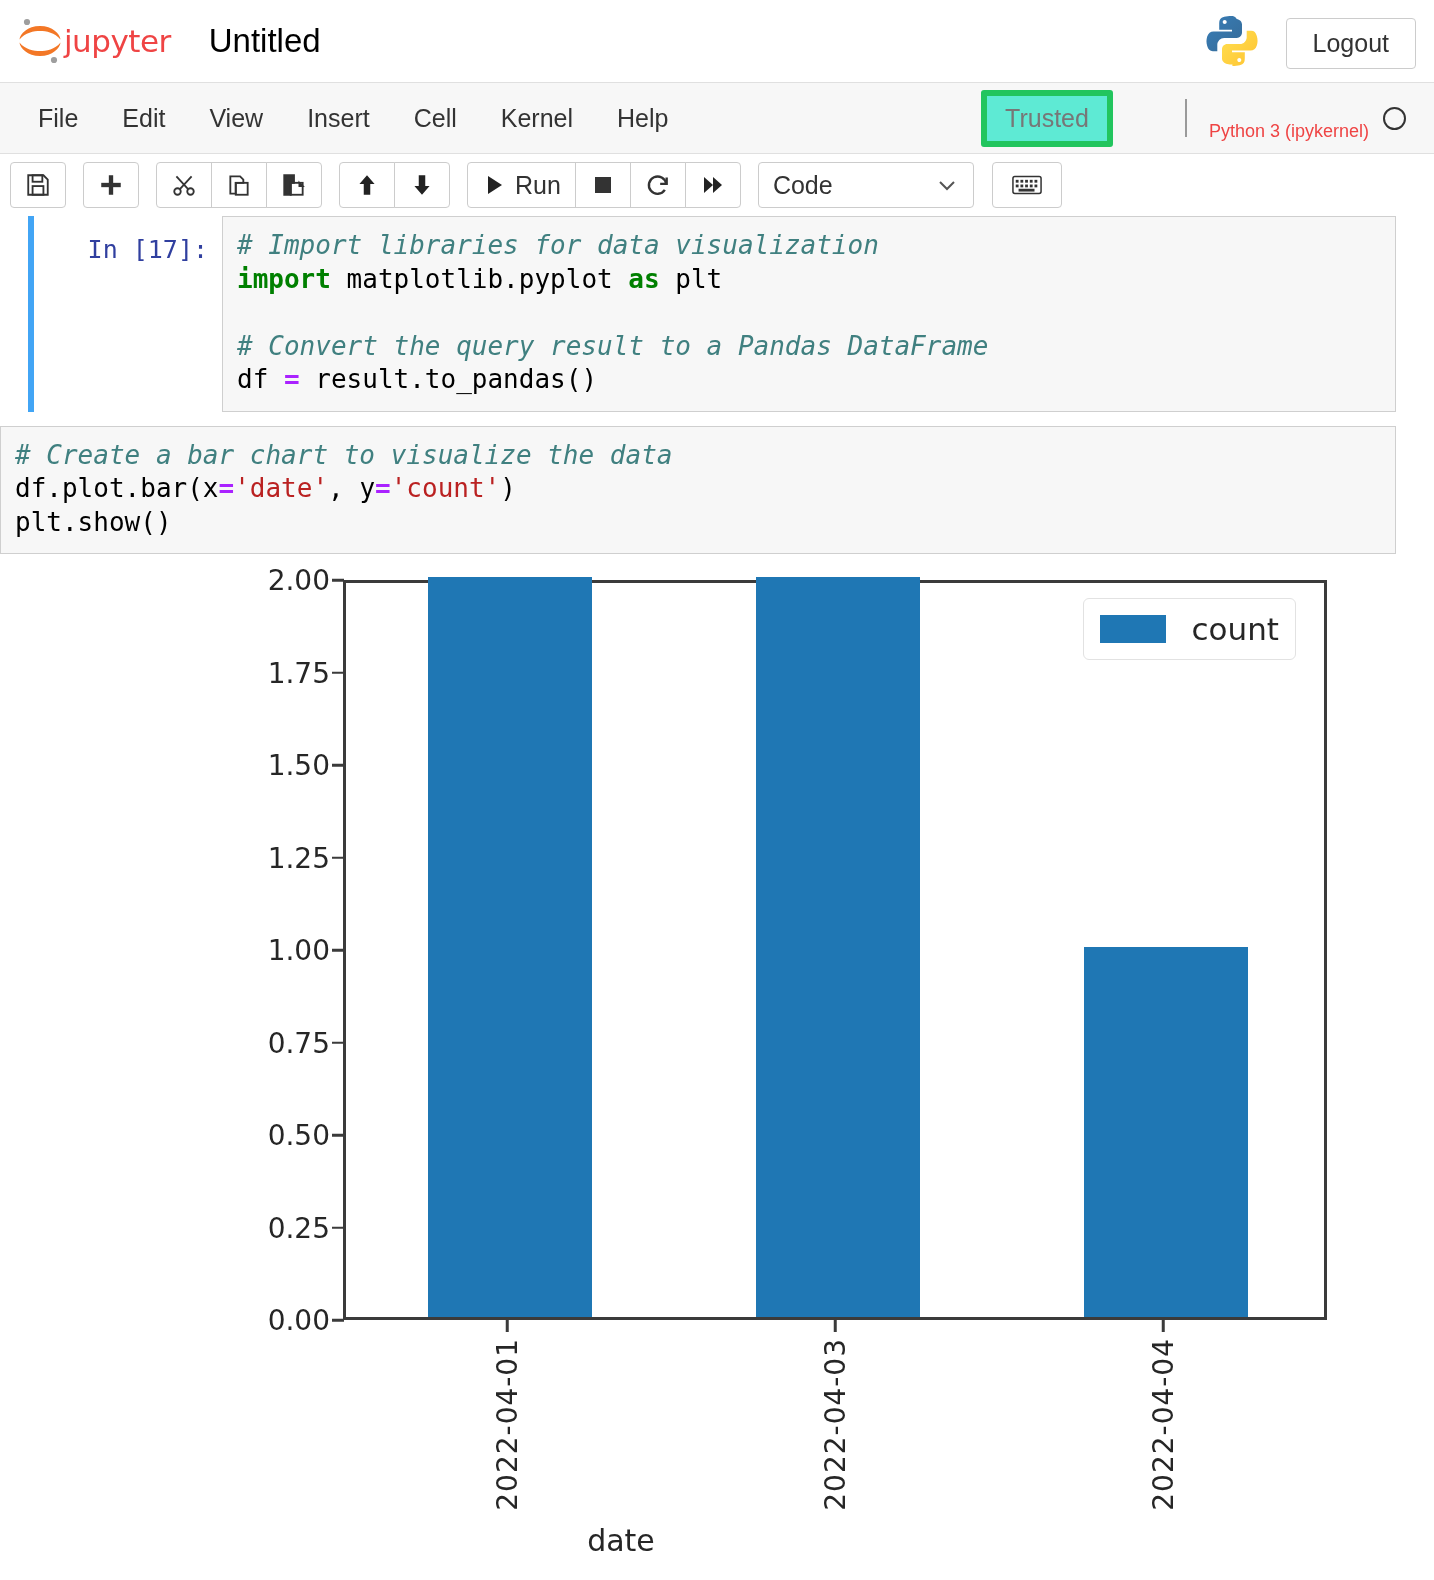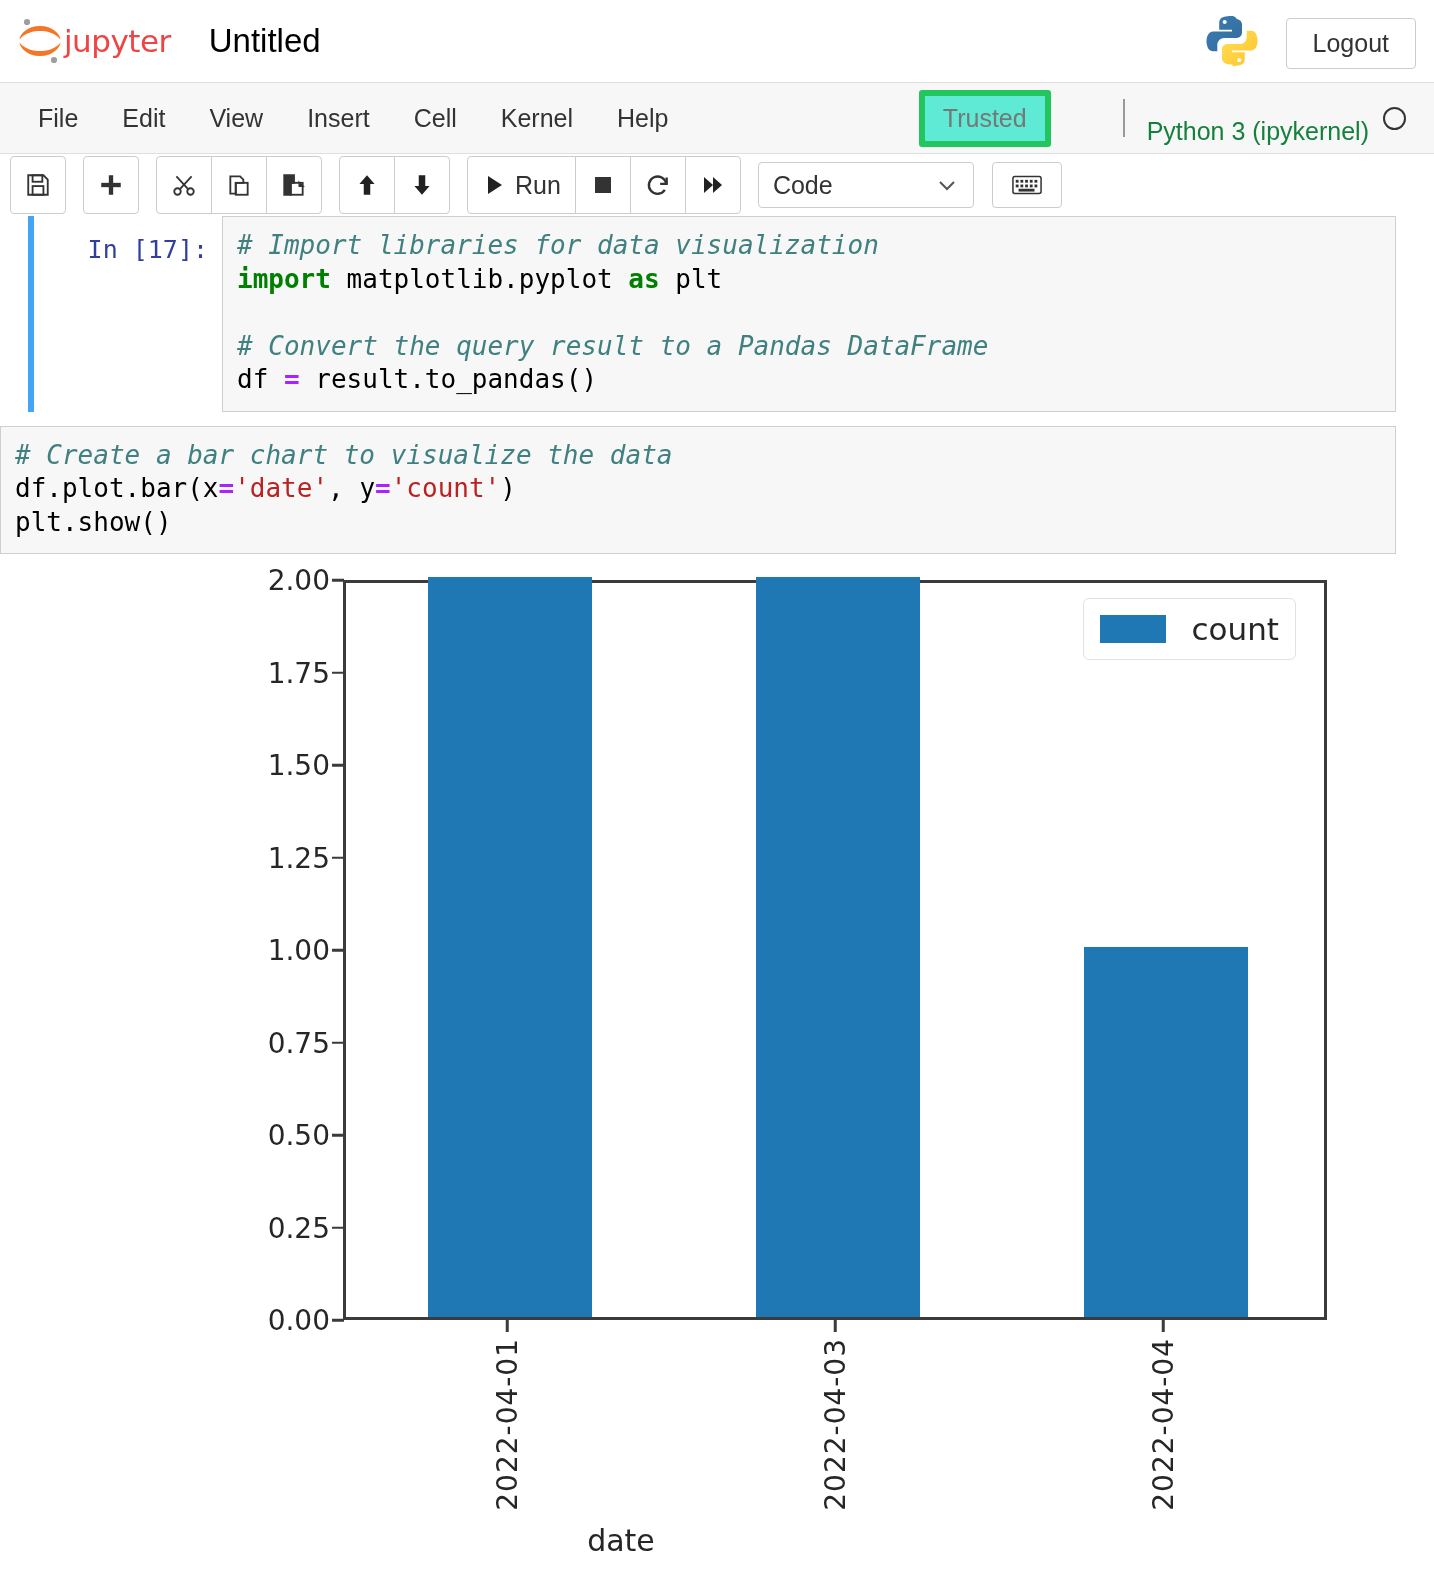--- a/index.html
+++ b/index.html
@@ -88,22 +88,22 @@
     color: #777777;
     font-family: "Liberation Sans", sans-serif;
   }
   #kernel-sep {
     width: 2px;
     height: 38px;
     background: #9a9a9a;
     margin: 0 22px 0 72px;
   }
   #kernel-name {
-    font-size: 25px;
-    color: #15803d;
+    font-size: 18px;
+    color: #ef4444;
     font-family: "Liberation Sans", sans-serif;
     margin-top: 27px;
   }
   #kernel-indicator {
     width: 23px;
     height: 23px;
     border: 2.5px solid #333333;
     border-radius: 50%;
     margin-left: 14px;
     margin-right: 12px;
@@ -115,21 +115,21 @@
     background: #ffffff;
     display: flex;
     align-items: center;
     padding: 0 10px;
     gap: 0;
   }
   .tb-group { display: flex; margin-right: 17px; }
   .tb-btn {
     border: 1px solid #cccccc;
     background: #ffffff;
-    height: 58px;
+    height: 46px;
     min-width: 56px;
     display: flex;
     align-items: center;
     justify-content: center;
     cursor: pointer;
     margin-left: -1px;
     padding: 0 8px;
   }
   .tb-group .tb-btn:first-child { margin-left: 0; border-radius: 4px 0 0 4px; }
   .tb-group .tb-btn:last-child { border-radius: 0 4px 4px 0; }

